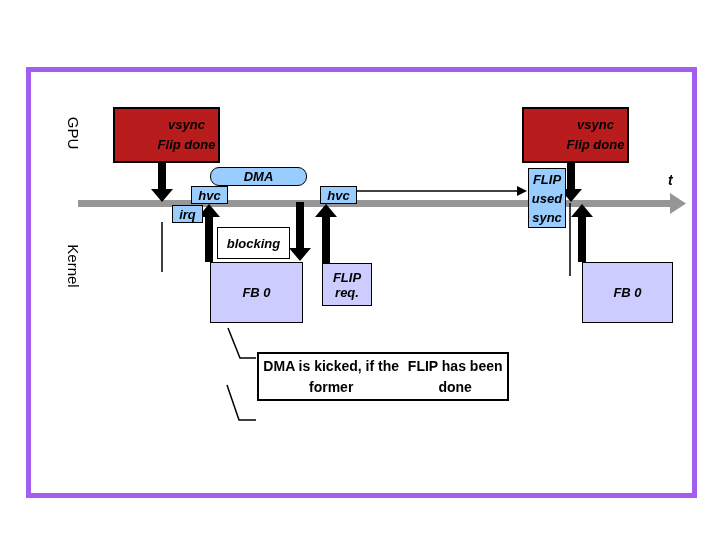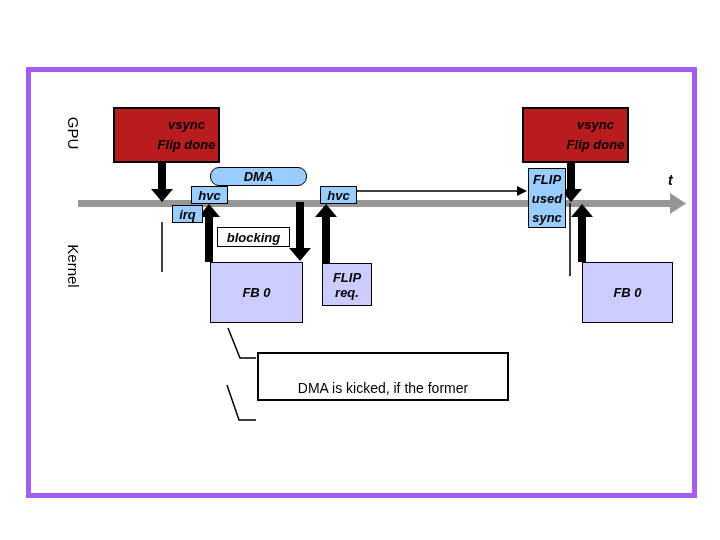--- a/index.html
+++ b/index.html
@@ -25,22 +25,22 @@
   .small-label{font-size:13px;}
   .vlabel{
     position:absolute;font-size:15px;font-style:normal;font-weight:normal;
     transform:translate(-50%,-50%) rotate(90deg);white-space:nowrap;
   }
   .t-label{
     position:absolute;left:668px;top:172px;font-size:14px;font-style:italic;font-weight:bold;
   }
   .callout{
     position:absolute;box-sizing:border-box;background:#ffffff;border:2px solid #000;
-    display:flex;flex-direction:column;align-items:center;justify-content:flex-end;
-    font-size:14px;line-height:21px;text-align:center;font-style:normal;font-weight:normal;
+    display:flex;align-items:center;justify-content:center;
+    font-size:14px;line-height:21px;text-align:center;font-style:normal;font-weight:bold;
   }
 </style>
 </head>
 <body>
 
 <div class="stage">
 
   <div class="frame"></div>
 
   <svg class="lines" viewBox="0 0 720 540">
@@ -86,28 +86,29 @@
   </div>
   <div class="box whitebox two-line" style="left:522px;top:107px;width:107px;height:56px;">
     <span>vsync</span>
     <span>Flip done</span>
   </div>
 
   <div class="box bluebox small-label" style="left:210px;top:167px;width:97px;height:19px;border-radius:9px;">DMA</div>
   <div class="box bluebox small-label" style="left:191px;top:186px;width:37px;height:18px;">hvc</div>
   <div class="box bluebox small-label" style="left:320px;top:186px;width:37px;height:18px;">hvc</div>
   <div class="box bluebox small-label" style="left:144px;top:205px;width:31px;height:18px;margin-left:28px;">irq</div>
-  <div class="box thinwhite small-label" style="left:217px;top:227px;width:73px;height:20px;">blocking</div>
+  <div class="box thinwhite small-label" style="left:217px;top:227px;width:73px;height:32px;">blocking</div>
   <div class="box bluebox three-line" style="left:528px;top:168px;width:38px;height:60px;">
     <span>FLIP</span>
     <span>used</span>
     <span>sync</span>
   </div>
 
   <div class="box lavbox small-label" style="left:210px;top:262px;width:93px;height:61px;">FB 0</div>
   <div class="box lavbox small-label" style="left:322px;top:263px;width:50px;height:43px;">FLIP req.</div>
   <div class="box lavbox small-label" style="left:582px;top:262px;width:91px;height:61px;">FB 0</div>
 
   <div class="callout" style="left:257px;top:352px;width:252px;height:49px;">
     <span>DMA is kicked, if the former</span>
+    <span>FLIP has been done</span>
   </div>
 
 </div>
 
 </body></html>

